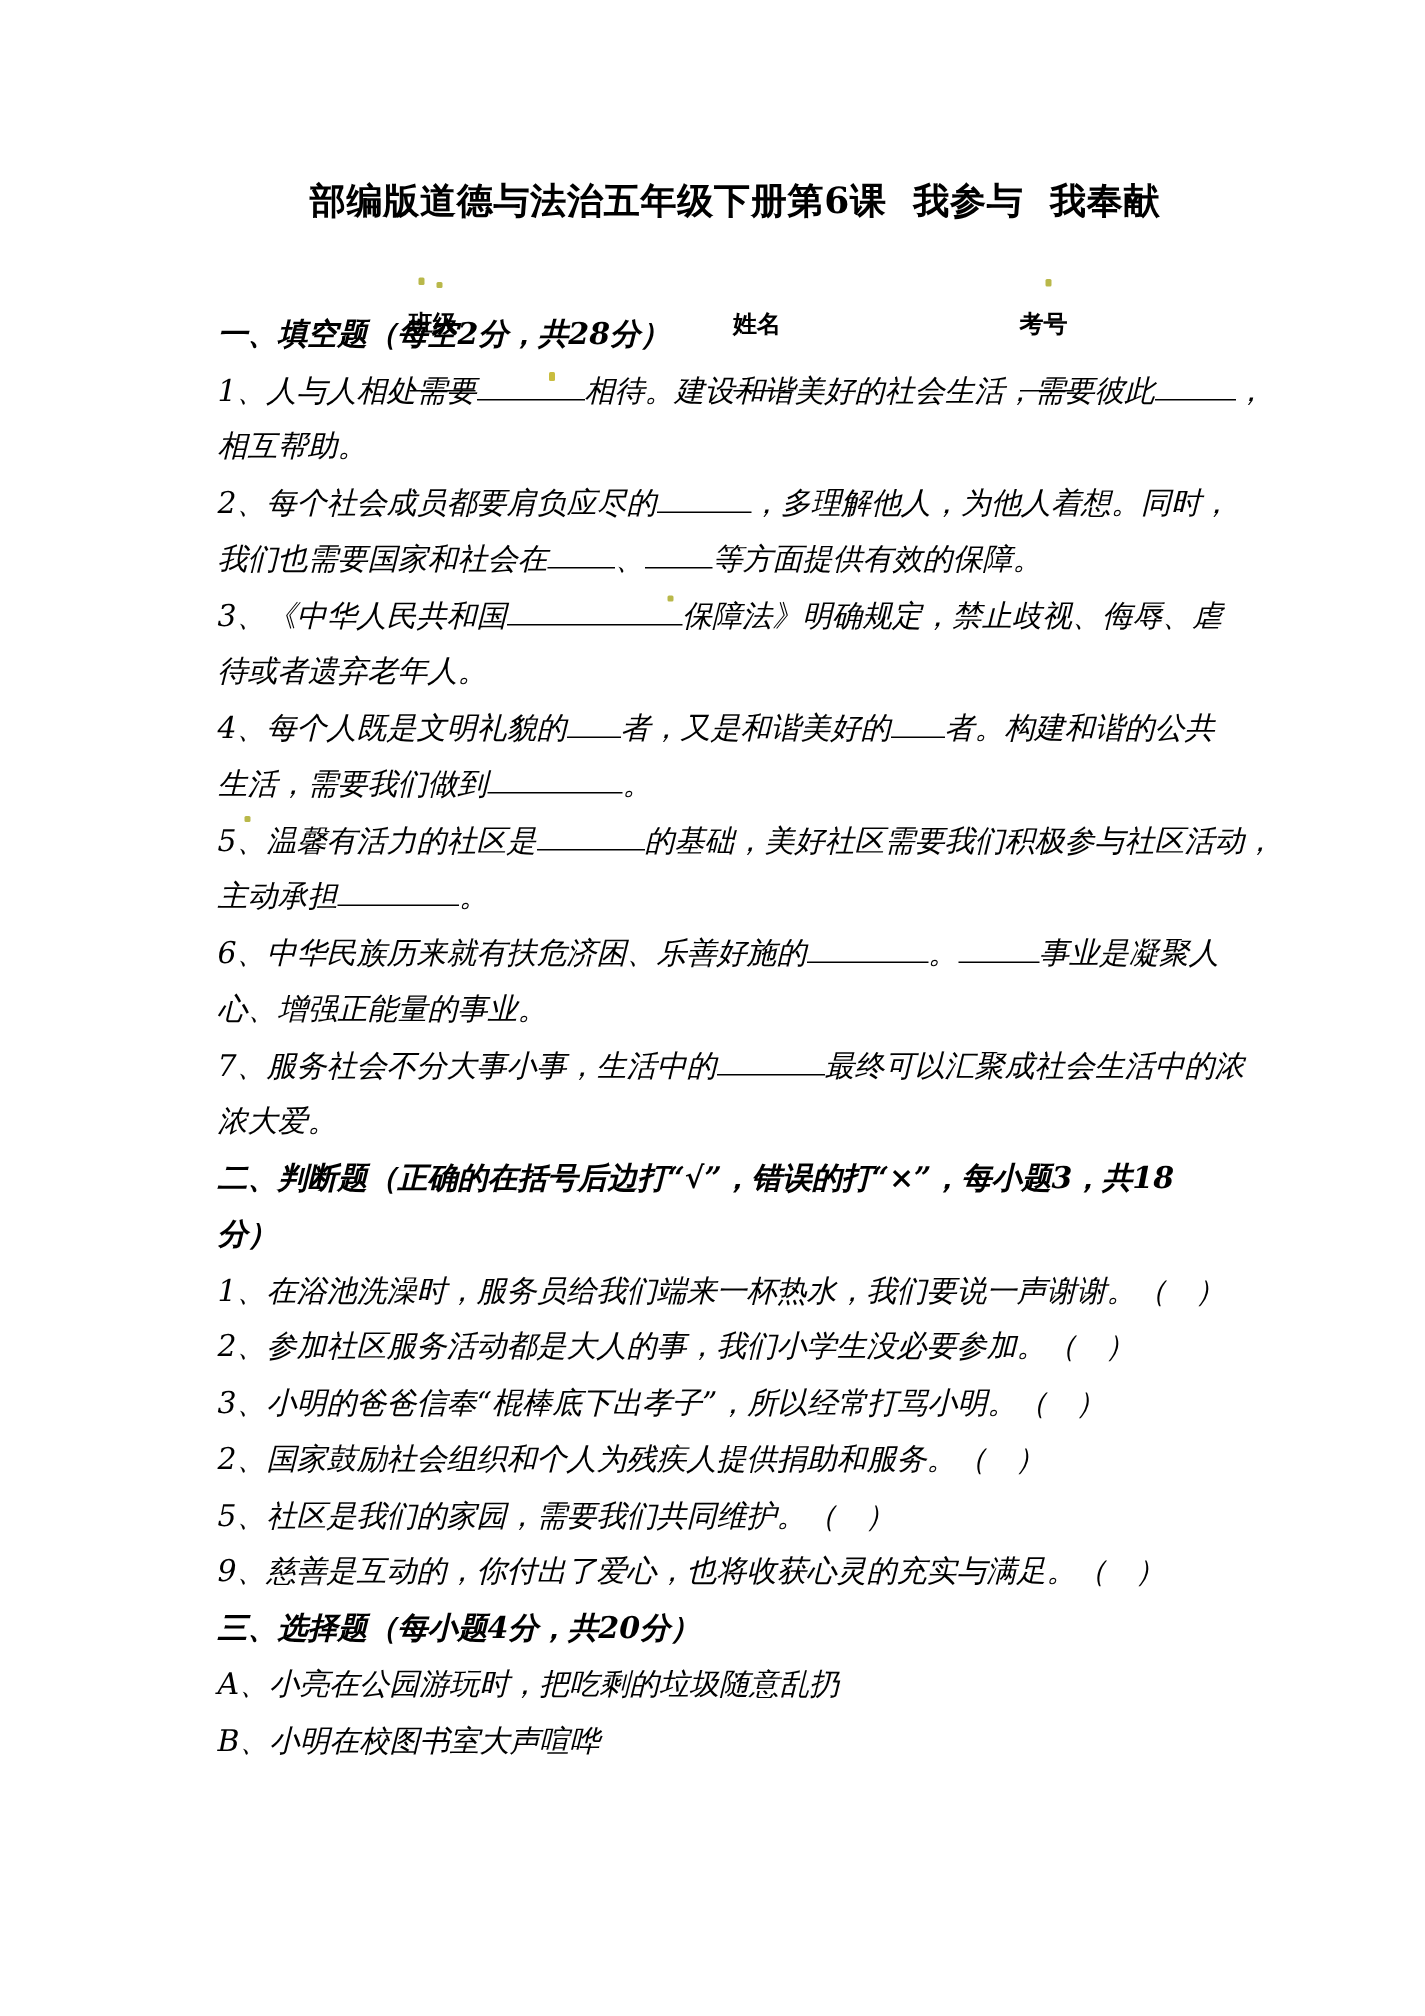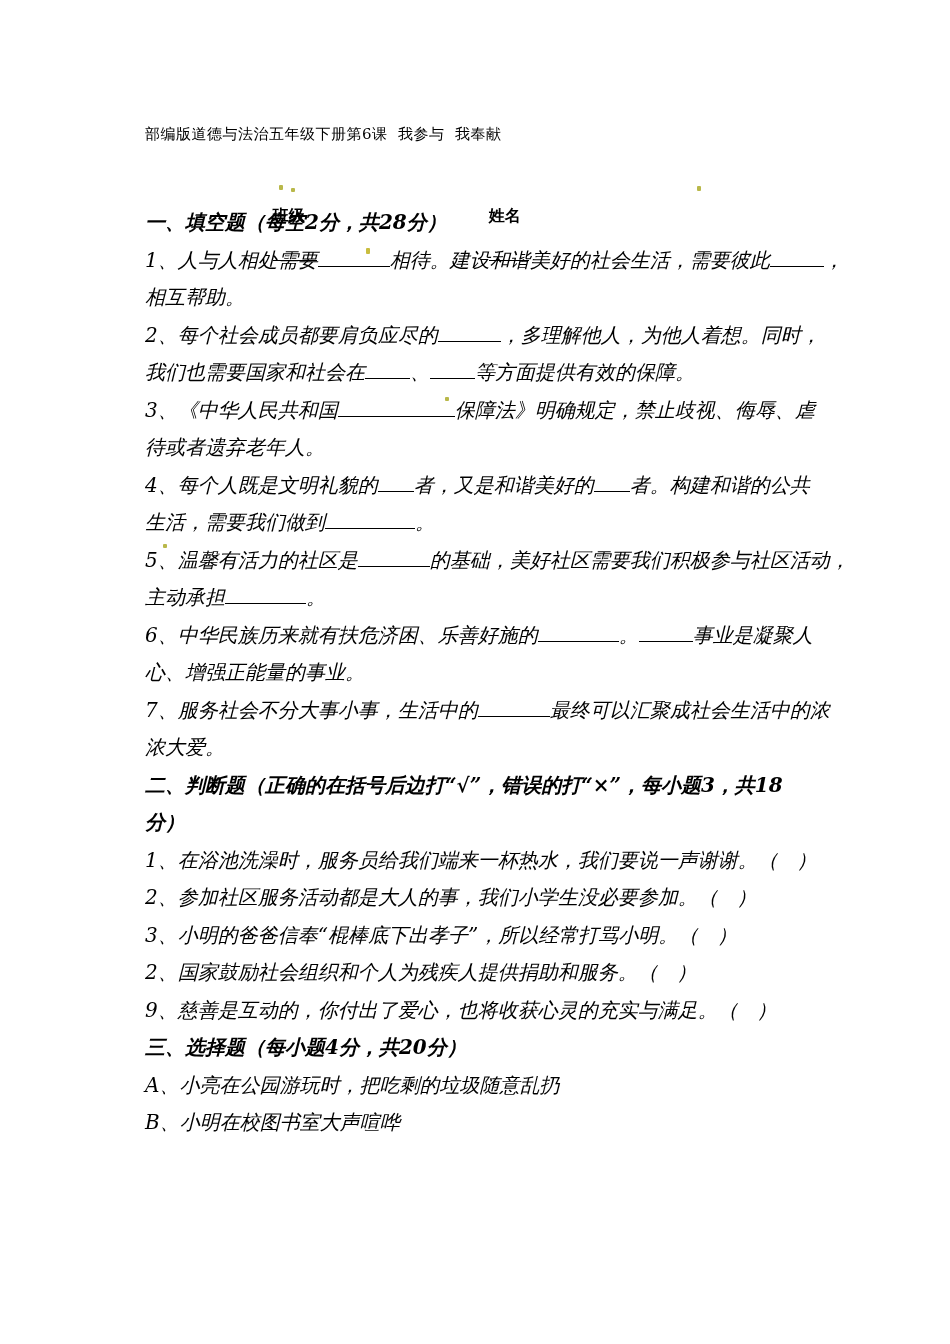--- a/index.html
+++ b/index.html
@@ -12,22 +12,23 @@
     font-family: "DejaVu Serif", "Liberation Serif", serif;
     color: #000000;
   }
   .content {
     position: absolute;
     left: 145px;
     top: 112px;
     width: 690px;
   }
   .doc-title {
-    font-size: 15px;
-    font-weight: normal;
+    font-size: 24px;
+    font-weight: bold;
+    text-align: center;
     line-height: 44px;
     height: 44px;
     white-space: pre;
     letter-spacing: 0.5px;
   }
   .header-row {
     position: relative;
     height: 40px;
     font-size: 16px;
     line-height: 40px;
@@ -69,20 +70,24 @@
 
     <div class="header-row">
       <span class="hf hf1">
         <span class="hf-label">班级</span>
         <span class="blank" style="width:44px"></span>
       </span>
       <span class="hf hf2">
         <span class="hf-label">姓名 </span>
         <span class="blank" style="width:40px"></span>
       </span>
+      <span class="hf hf3">
+        <span class="hf-label">考号</span>
+        <span class="blank" style="width:36px"></span>
+      </span>
     </div>
 
     <div class="lines">
         <div class="line bold">一、填空题（每空2分，共28分）</div>
         <div class="line">1、人与人相处需要<span class="blank" style="width: 72px;"></span>相待。建设和谐美好的社会生活，需要彼此<span class="blank" style="width: 54px;"></span>，</div>
         <div class="line">相互帮助。</div>
         <div class="line">2、每个社会成员都要肩负应尽的<span class="blank" style="width: 63px;"></span>，多理解他人，为他人着想。同时，</div>
         <div class="line">我们也需要国家和社会在<span class="blank" style="width: 45px;"></span>、<span class="blank" style="width: 45px;"></span>等方面提供有效的保障。</div>
         <div class="line">3、《中华人民共和国<span class="blank" style="width: 117px;"></span>保障法》明确规定，禁止歧视、侮辱、虐</div>
         <div class="line">待或者遗弃老年人。</div>
@@ -93,20 +98,21 @@
         <div class="line">6、中华民族历来就有扶危济困、乐善好施的<span class="blank" style="width: 81px;"></span>。<span class="blank" style="width: 54px;"></span>事业是凝聚人</div>
         <div class="line">心、增强正能量的事业。</div>
         <div class="line">7、服务社会不分大事小事，生活中的<span class="blank" style="width: 72px;"></span>最终可以汇聚成社会生活中的浓</div>
         <div class="line">浓大爱。</div>
         <div class="line bold">二、判断题（正确的在括号后边打“√”，错误的打“×”，每小题3，共18</div>
         <div class="line bold">分）</div>
         <div class="line">1、在浴池洗澡时，服务员给我们端来一杯热水，我们要说一声谢谢。（   ）</div>
         <div class="line">2、参加社区服务活动都是大人的事，我们小学生没必要参加。（   ）</div>
         <div class="line">3、小明的爸爸信奉“棍棒底下出孝子”，所以经常打骂小明。（   ）</div>
         <div class="line">2、国家鼓励社会组织和个人为残疾人提供捐助和服务。（   ）</div>
+        <div class="line">5、社区是我们的家园，需要我们共同维护。（   ）</div>
         <div class="line">9、慈善是互动的，你付出了爱心，也将收获心灵的充实与满足。（   ）</div>
         <div class="line bold">三、选择题（每小题4分，共20分）</div>
         <div class="line">A、小亮在公园游玩时，把吃剩的垃圾随意乱扔</div>
         <div class="line">B、小明在校图书室大声喧哗</div>
       </div>
   </div>
 
   <div class="speck" style="left:279px; top:185px; width:4px; height:5px;"></div>
   <div class="speck" style="left:291px; top:188px; width:4px; height:4px;"></div>
   <div class="speck" style="left:697px; top:186px; width:4px; height:5px;"></div>

